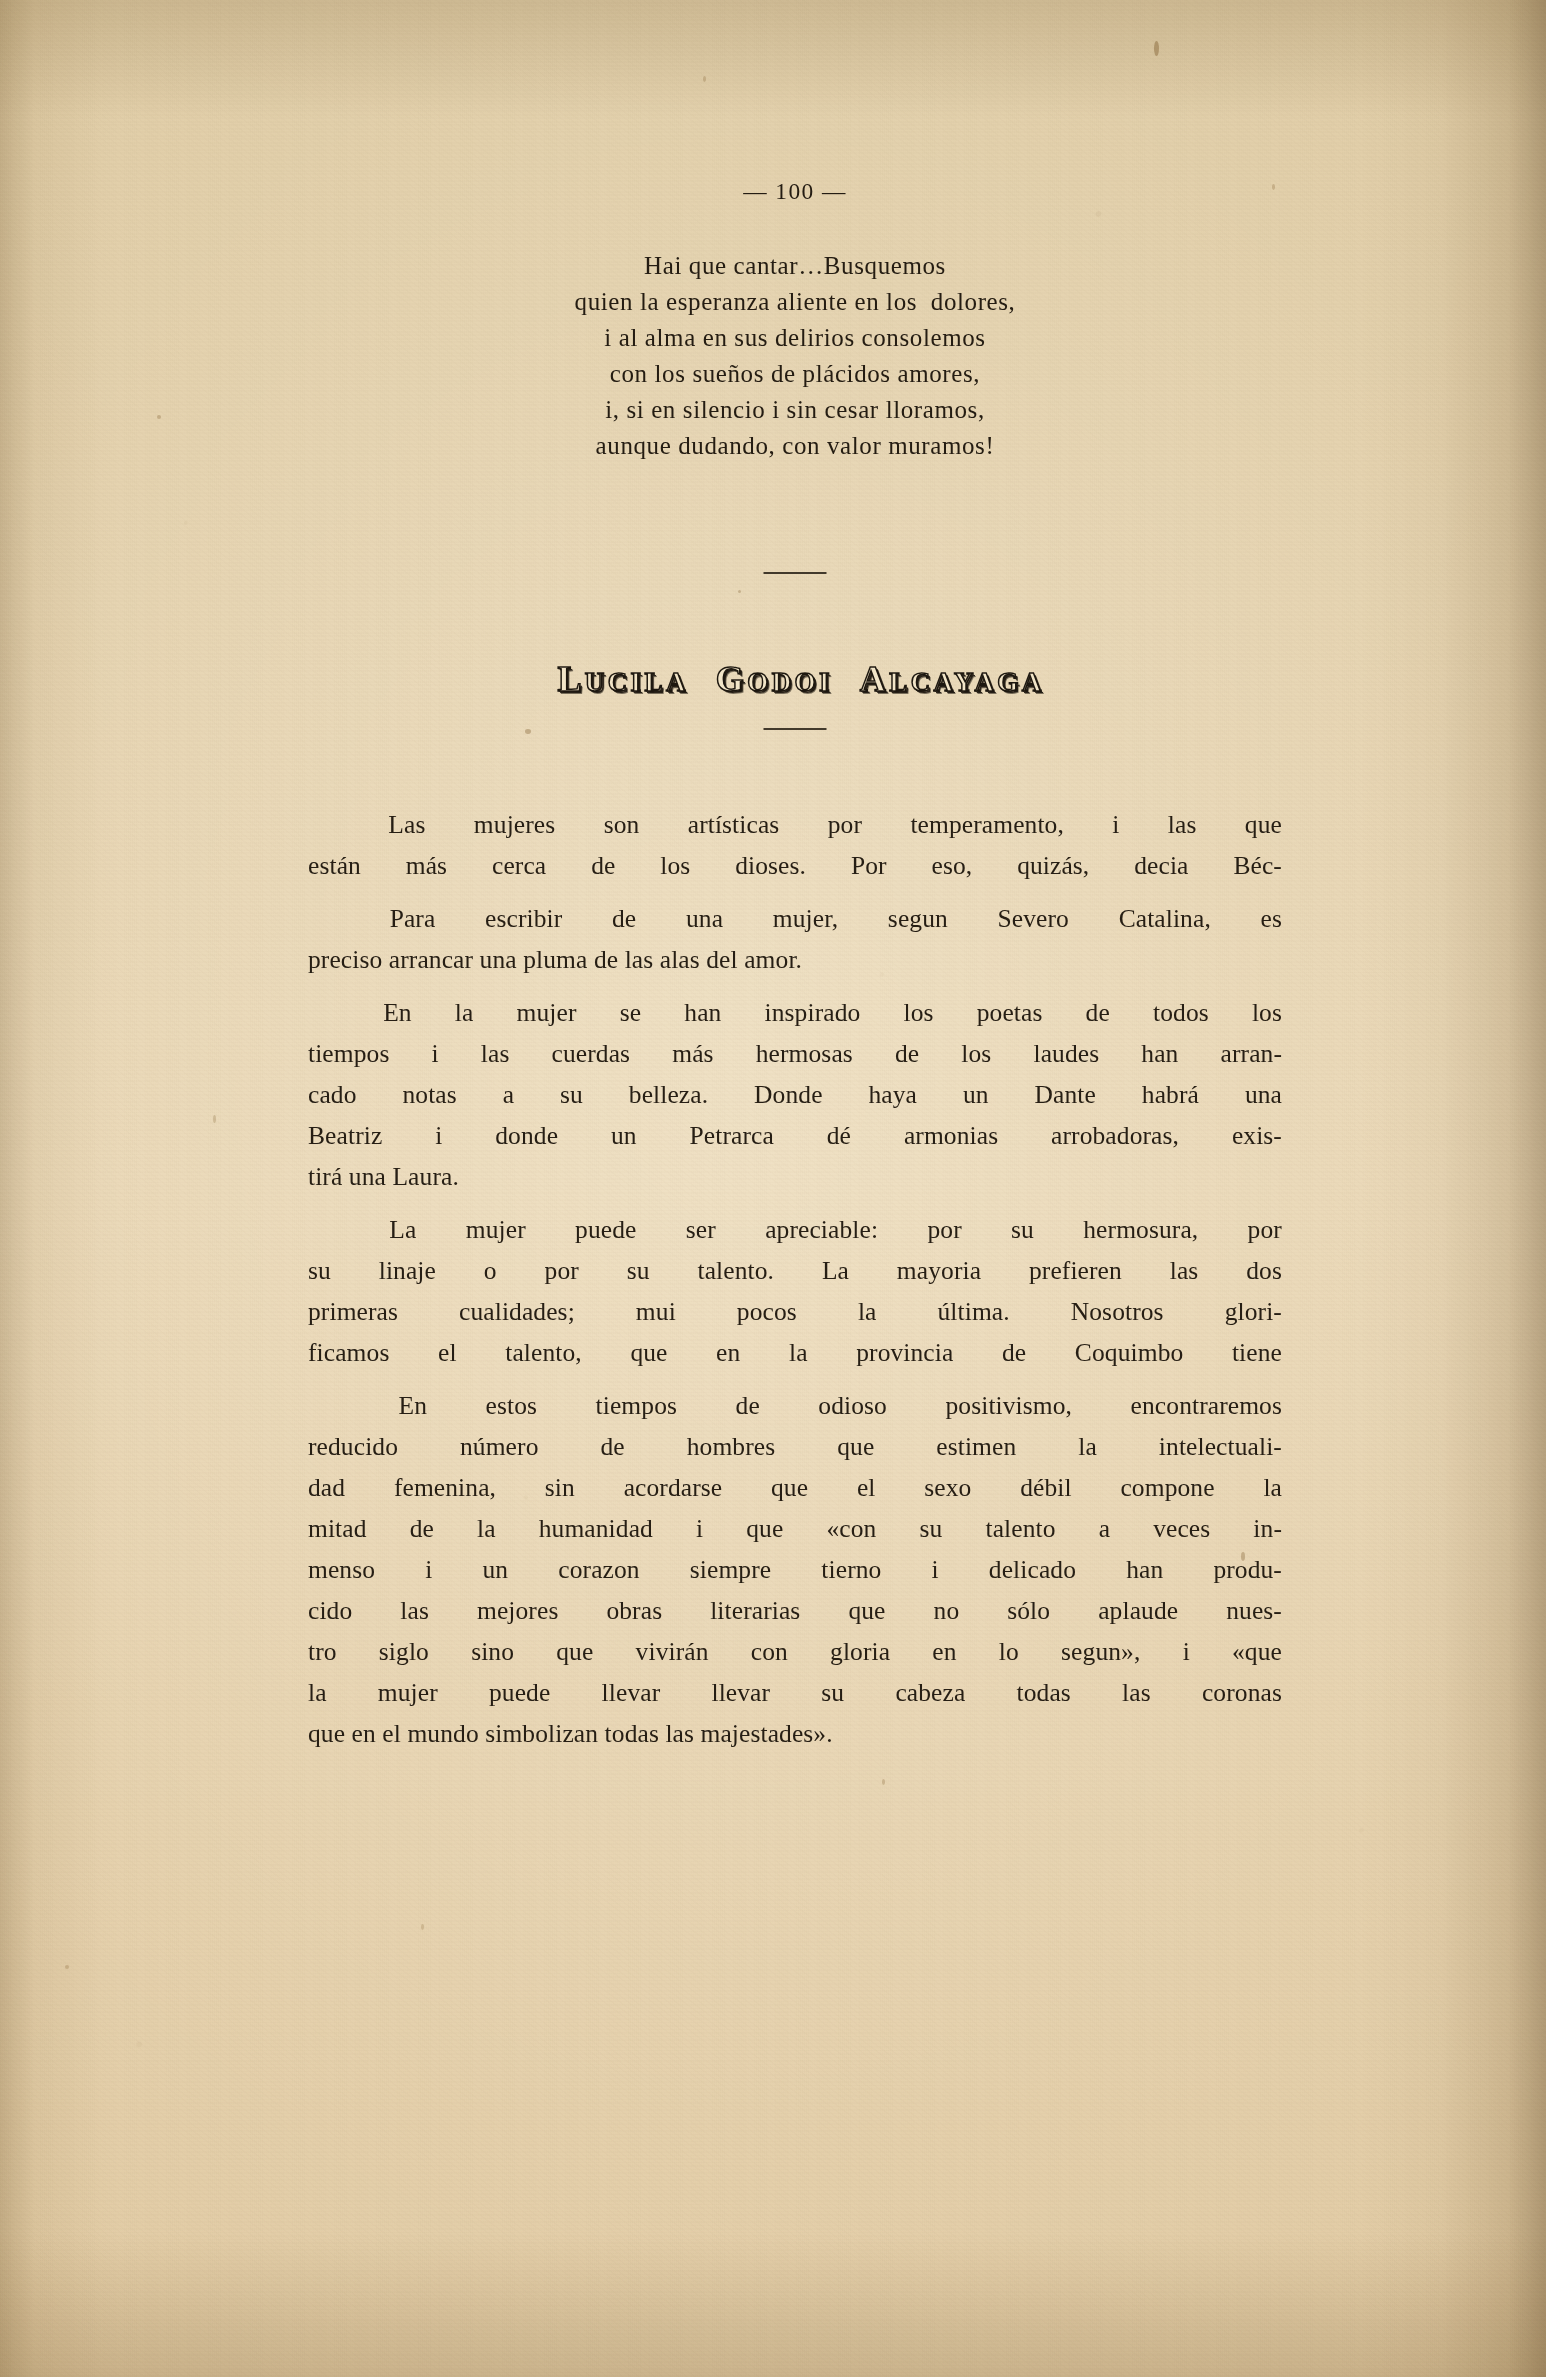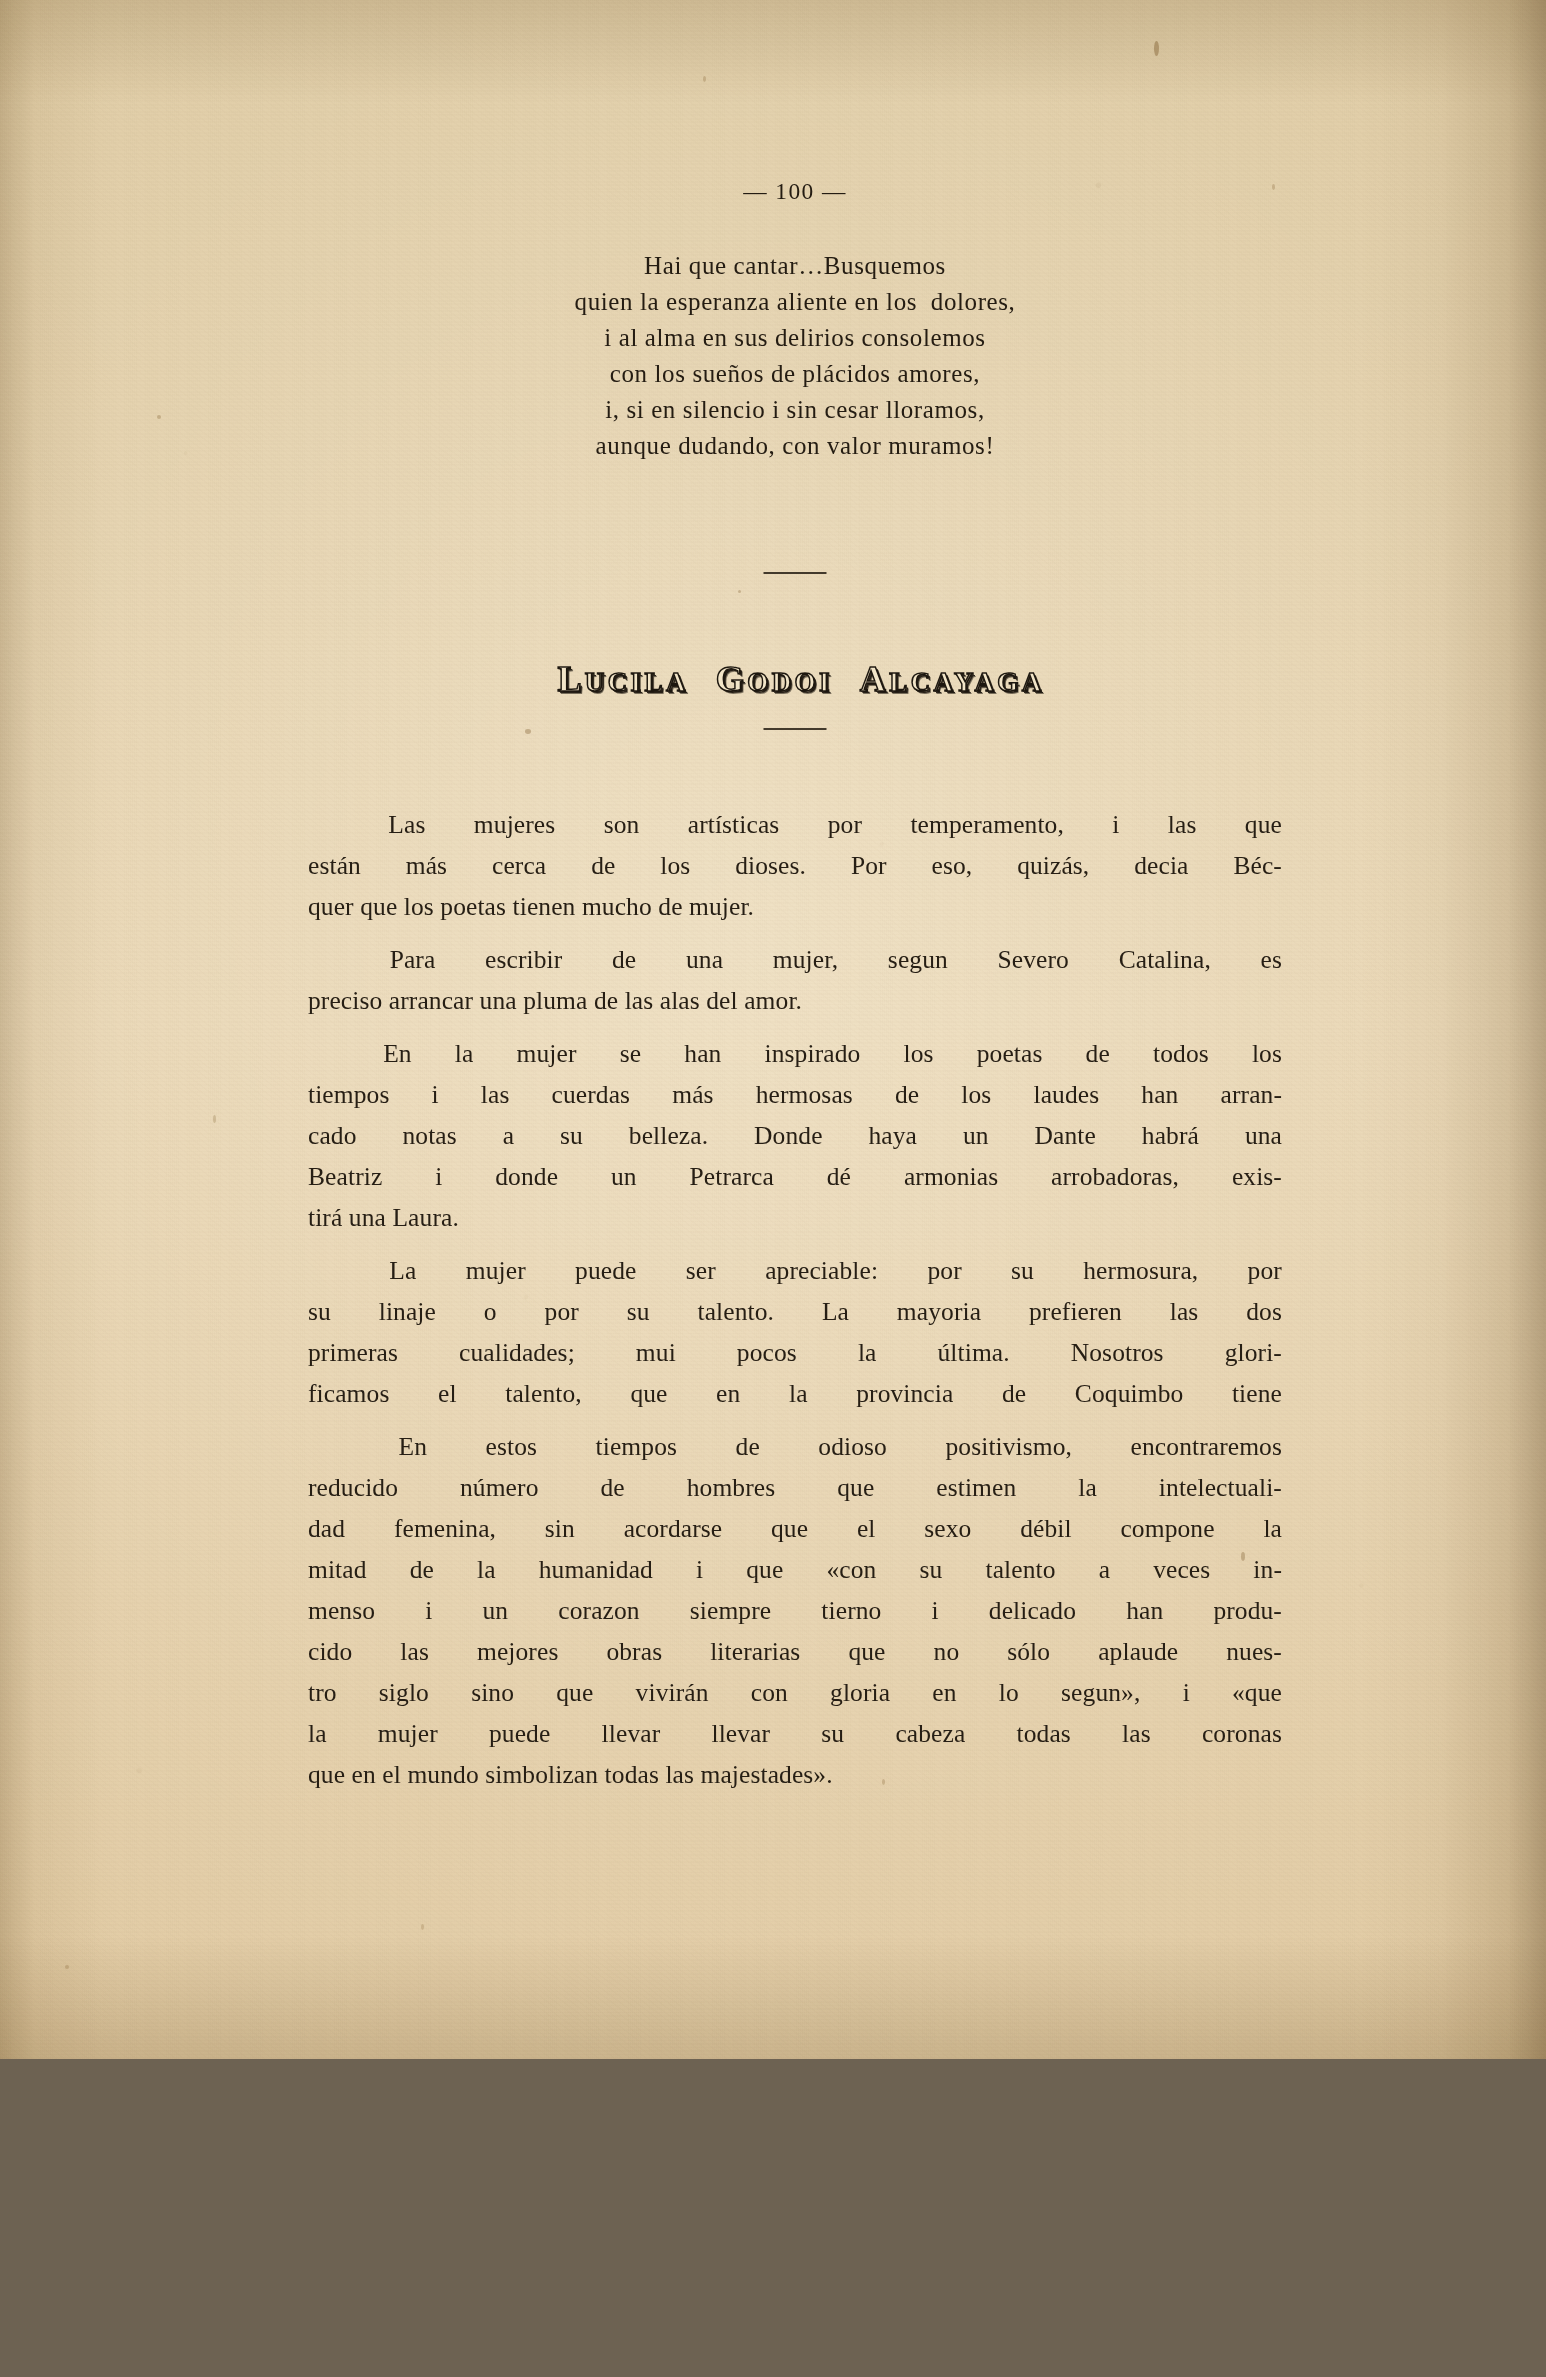--- a/index.html
+++ b/index.html
@@ -5,21 +5,21 @@
   html, body {
     margin: 0;
     padding: 0;
     background: #6d6252;
   }
 
   
   .page {
     position: relative;
     width: 1547px;
-    height: 2059px;
+    height: 2377px;
     margin: 0 auto;
     overflow: hidden;
     background-color: #e3cda6;
     background-image:
       
       radial-gradient(ellipse 150% 120% at 48% 45%,
           rgba(255,250,235,0.38) 0%,
           rgba(255,250,235,0.10) 38%,
           rgba(0,0,0,0.00) 60%,
           rgba(92,66,32,0.13) 86%,
@@ -221,21 +221,20 @@
 
     <div class="rule rule-top"></div>
     <div class="rule rule-bottom"></div>
 
     <h1 class="title" id="section-title"><span class="w"><span class="cap">L</span><span>ucila</span></span><span class="w"><span class="cap">G</span><span>odoi</span></span><span class="w"><span class="cap">A</span><span>lcayaga</span></span></h1>
 
     <div class="body" id="body-text">
         <p class="para">
           <span class="ln j"><span class="indent"></span><span>Las</span><span>mujeres</span><span>son</span><span>artísticas</span><span>por</span><span>temperamento,</span><span>i</span><span>las</span><span>que</span></span>
           <span class="ln j"><span>están</span><span>más</span><span>cerca</span><span>de</span><span>los</span><span>dioses.</span><span>Por</span><span>eso,</span><span>quizás,</span><span>decia</span><span>Béc-</span></span>
-          <span class="ln"><span>quer que los poetas tienen mucho de mujer.</span></span>
         </p>
         <p class="para">
           <span class="ln j"><span class="indent"></span><span>Para</span><span>escribir</span><span>de</span><span>una</span><span>mujer,</span><span>segun</span><span>Severo</span><span>Catalina,</span><span>es</span></span>
           <span class="ln"><span>preciso arrancar una pluma de las alas del amor.</span></span>
         </p>
         <p class="para">
           <span class="ln j"><span class="indent"></span><span>En</span><span>la</span><span>mujer</span><span>se</span><span>han</span><span>inspirado</span><span>los</span><span>poetas</span><span>de</span><span>todos</span><span>los</span></span>
           <span class="ln j"><span>tiempos</span><span>i</span><span>las</span><span>cuerdas</span><span>más</span><span>hermosas</span><span>de</span><span>los</span><span>laudes</span><span>han</span><span>arran-</span></span>
           <span class="ln j"><span>cado</span><span>notas</span><span>a</span><span>su</span><span>belleza.</span><span>Donde</span><span>haya</span><span>un</span><span>Dante</span><span>habrá</span><span>una</span></span>
           <span class="ln j"><span>Beatriz</span><span>i</span><span>donde</span><span>un</span><span>Petrarca</span><span>dé</span><span>armonias</span><span>arrobadoras,</span><span>exis-</span></span>

